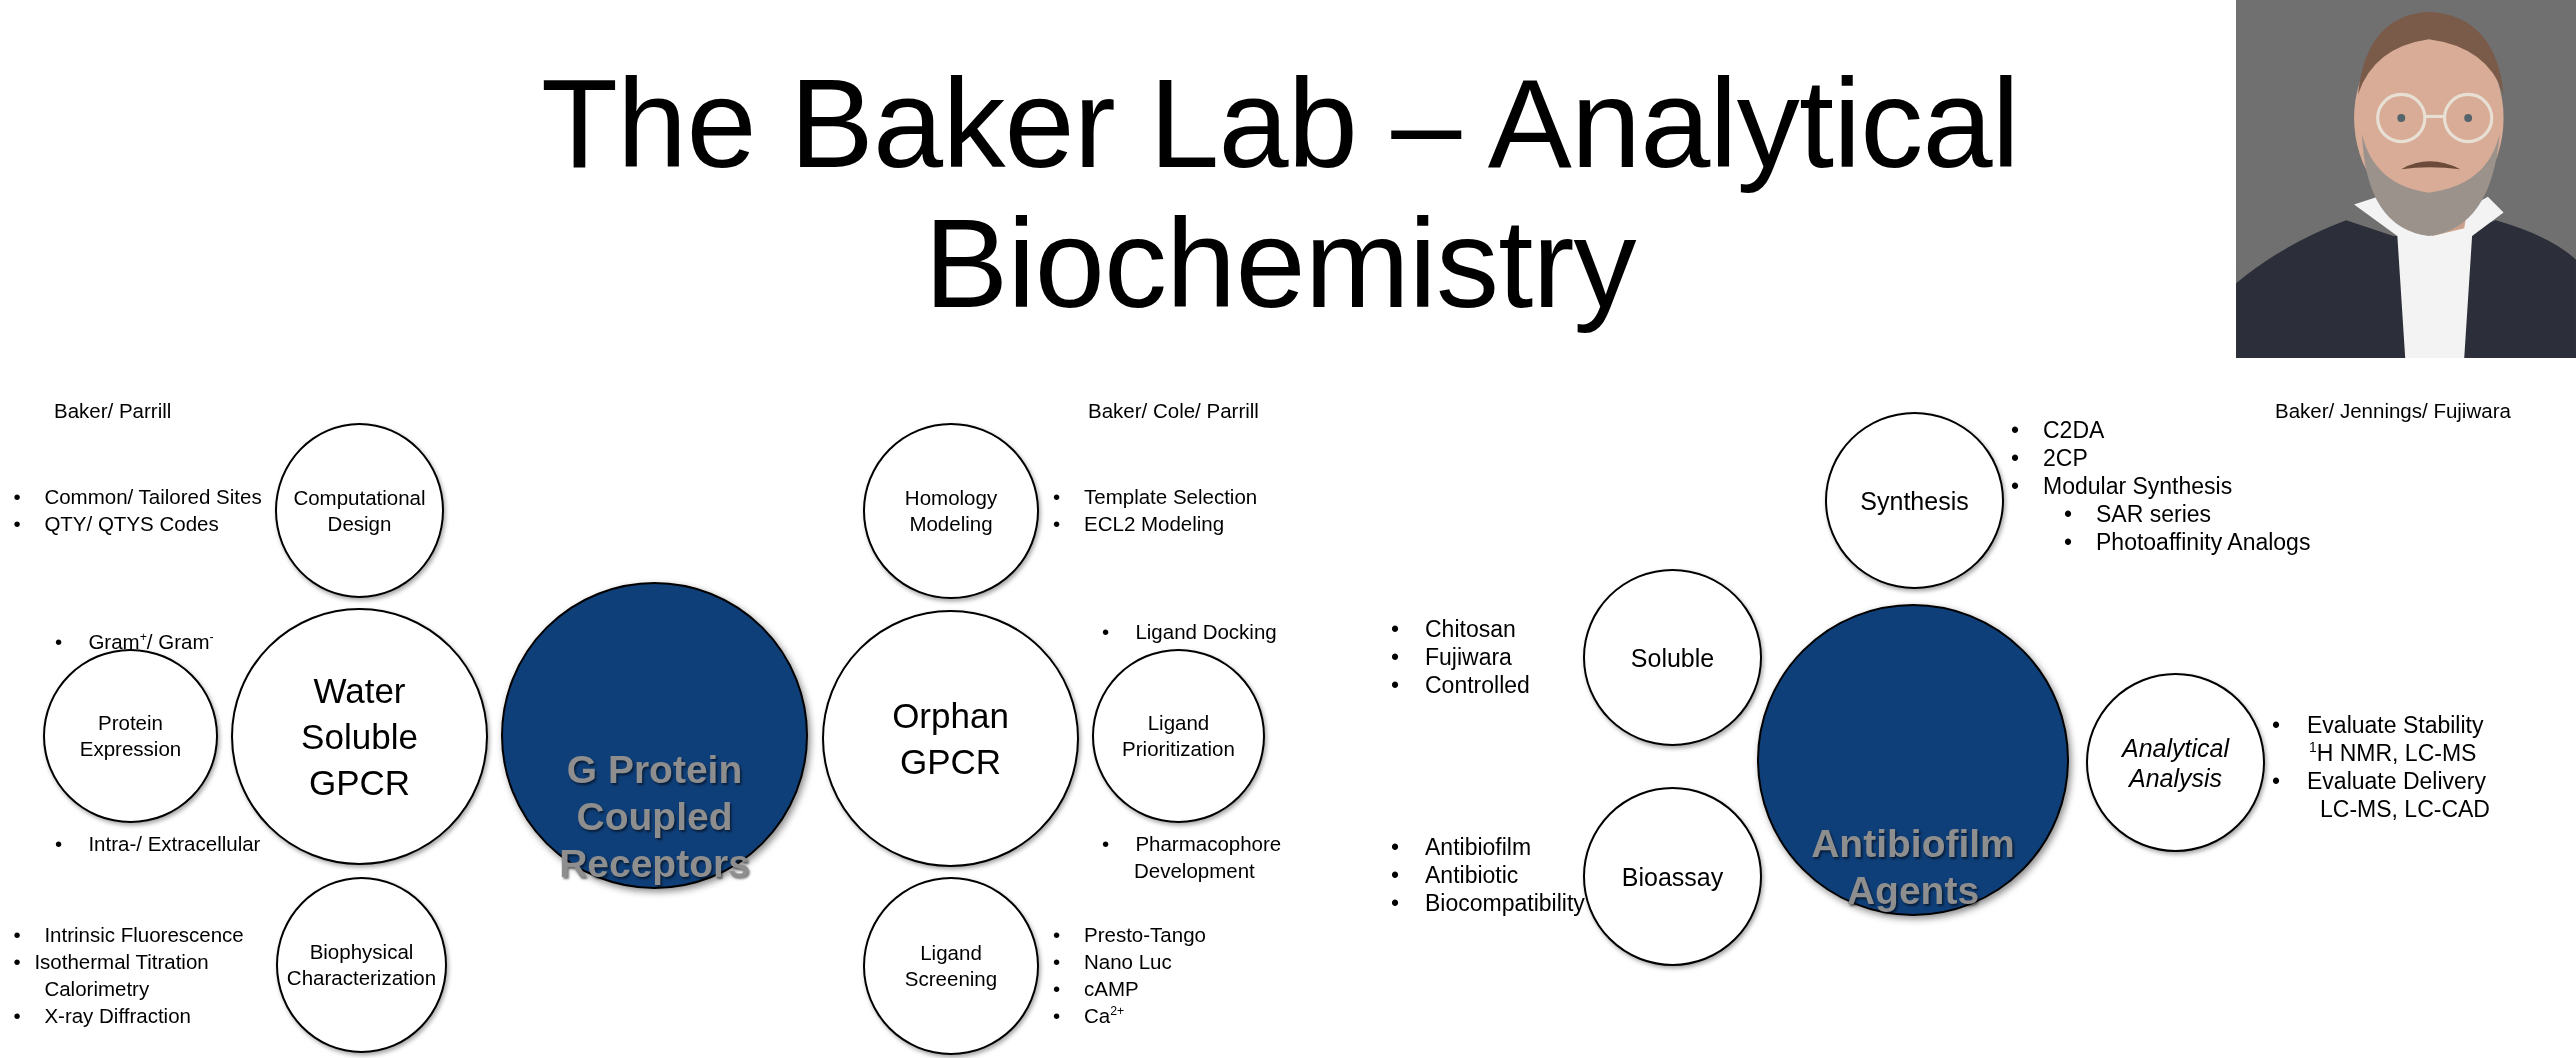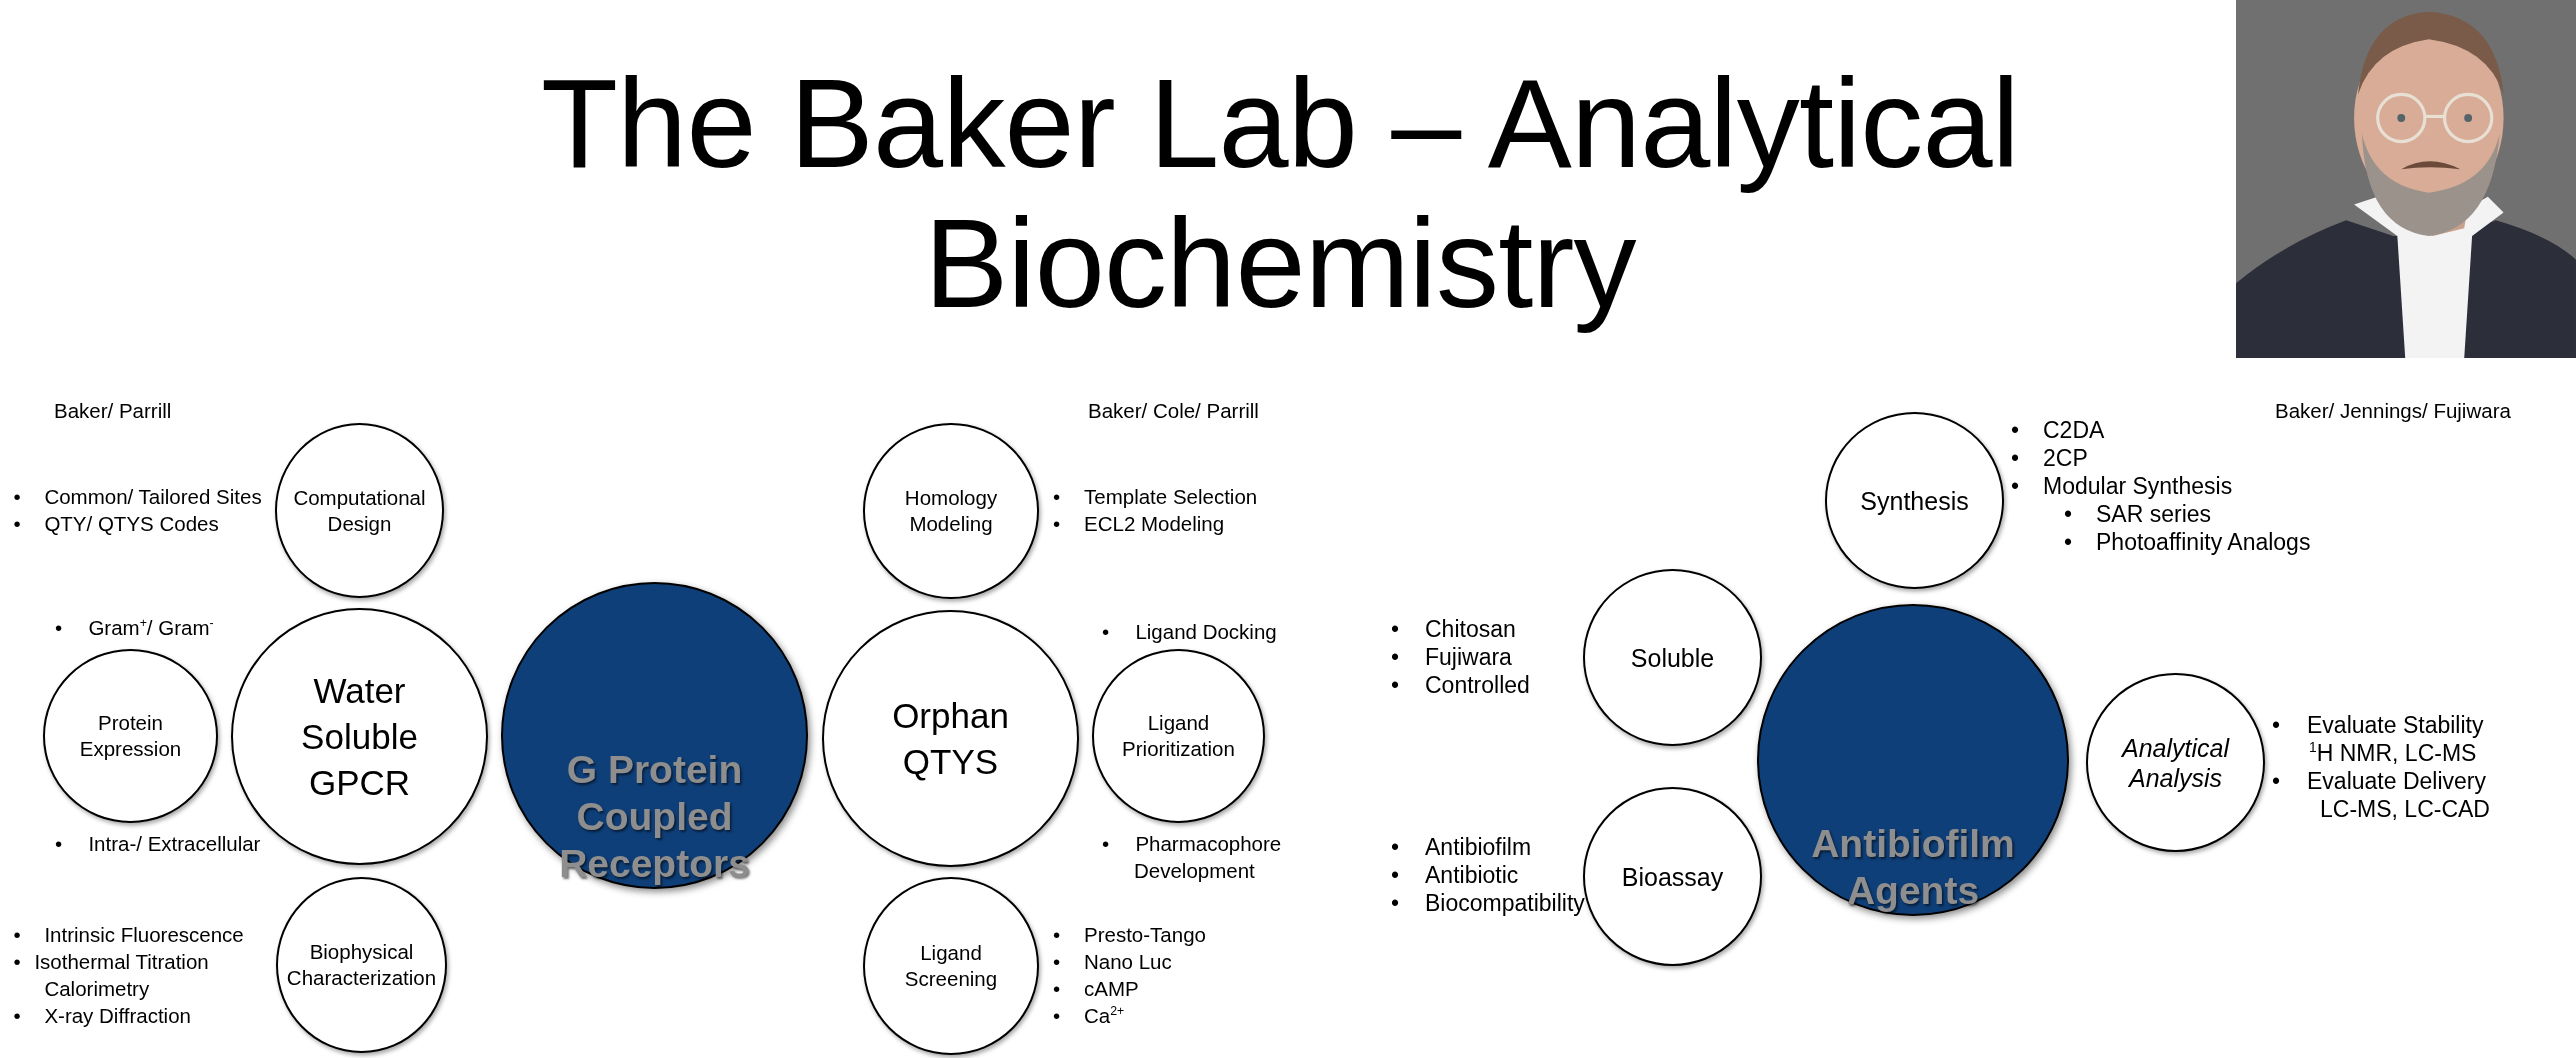--- a/index.html
+++ b/index.html
@@ -58,21 +58,21 @@
 
 <div class="circle c-sm" style="left:275px; top:423px; width:169px; height:175px;">
   <span class="lbl">Computational
 Design</span>
 </div>
 <ul class="blist left-font" style="left:13.4px; top:483px;">
   <li><span class="dot" style="left:0">•</span><span style="margin-left:31px">Common/ Tailored Sites</span></li>
   <li><span class="dot" style="left:0">•</span><span style="margin-left:31px">QTY/ QTYS Codes</span></li>
 </ul>
 
-<div class="credit left-font" style="left:55px; top:614px;">
+<div class="credit left-font" style="left:55px; top:628px;">
   <span>•</span>
   <span style="margin-left:20.5px">Gram</span><sup>+</sup><span>/ Gram</span><sup>-</sup>
 </div>
 <div class="circle c-sm" style="left:43px; top:649px; width:175px; height:174px;">
   <span class="lbl">Protein
 Expression</span>
 </div>
 <div class="credit left-font" style="left:55px; top:830px;">
   <span>•</span>
   <span style="margin-left:20.5px">Intra-/ Extracellular</span>
@@ -96,21 +96,21 @@
 </ul>
 
 <div class="circle c-hub" style="left:501px; top:582px; width:307px; height:307px;">
   <span class="lbl">G Protein
 Coupled
 Receptors</span>
 </div>
 
 <div class="circle c-lg" style="left:822px; top:610px; width:257px; height:257px;">
   <span class="lbl">Orphan
-QTYS</span>
+GPCR</span>
 </div>
 
 <div class="circle c-sm" style="left:863px; top:423px; width:176px; height:176px;">
   <span class="lbl">Homology
 Modeling</span>
 </div>
 <ul class="blist left-font" style="left:1053px; top:483px;">
   <li><span class="dot" style="left:0">•</span><span style="margin-left:31px">Template Selection</span></li>
   <li><span class="dot" style="left:0">•</span><span style="margin-left:31px">ECL2 Modeling</span></li>
 </ul>

